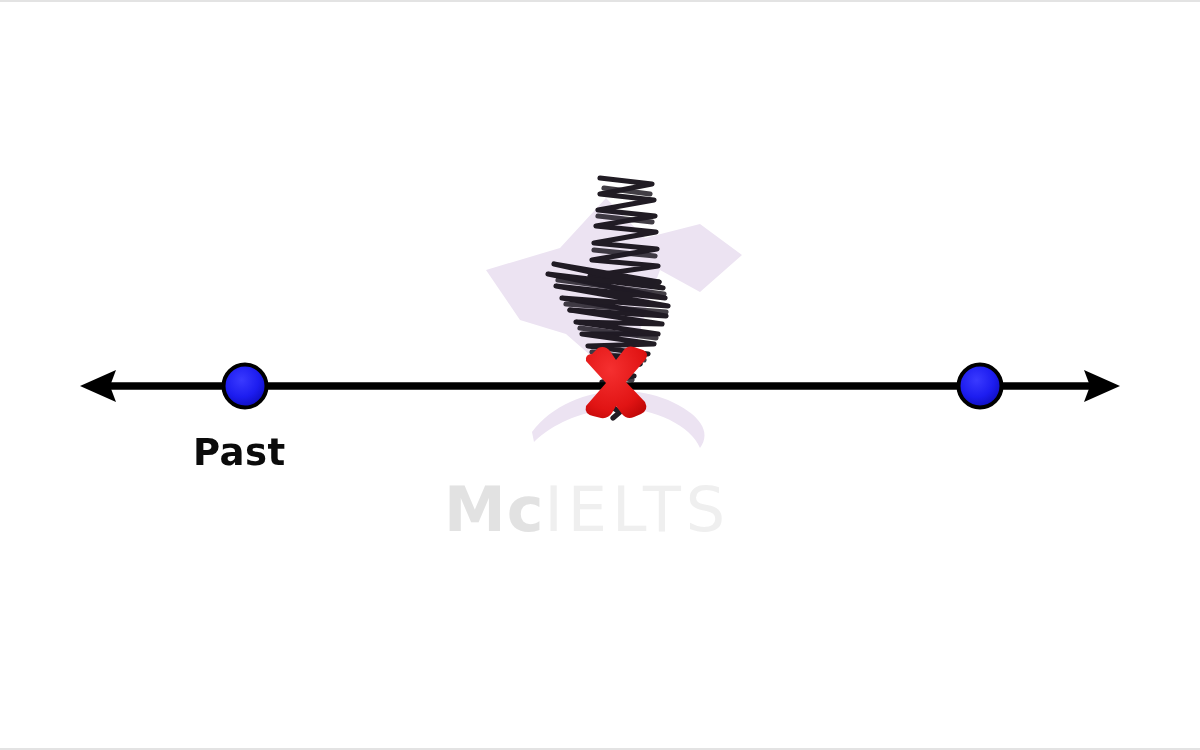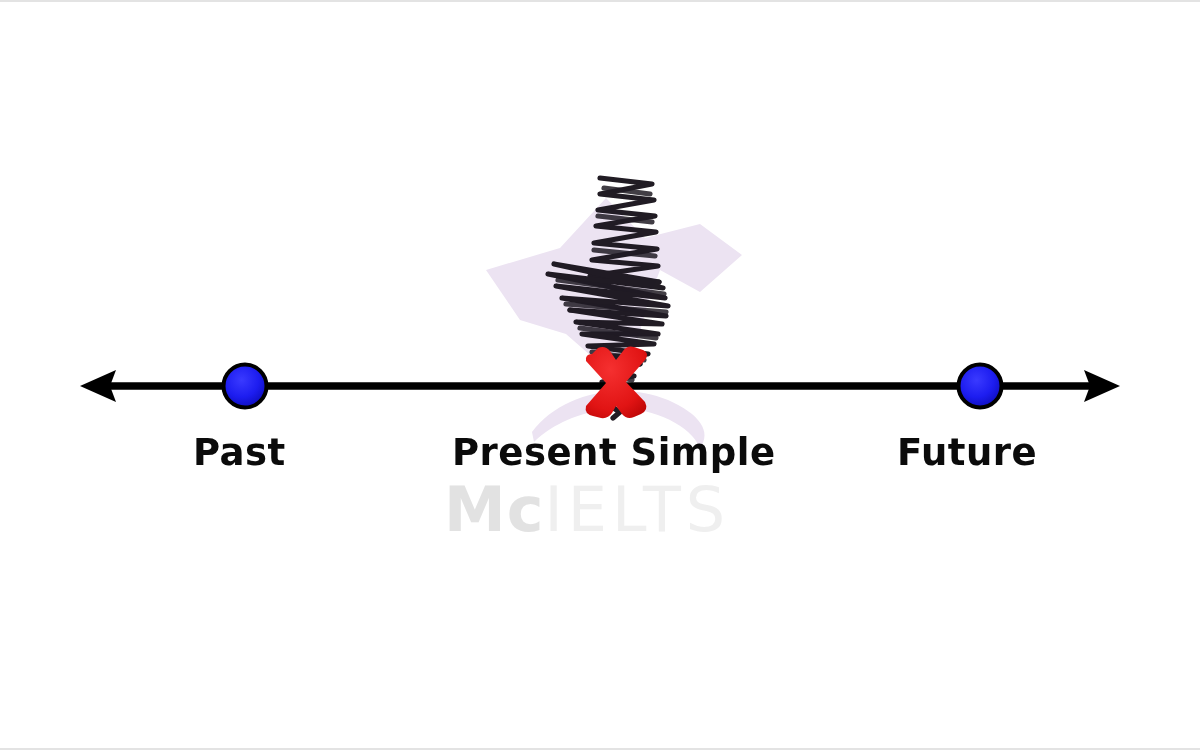--- a/index.html
+++ b/index.html
@@ -178,21 +178,19 @@
                L 616 358
                L 610 349
                Q 605 343 598 346
                Z" fill="url(#redX)"></path>
     </g>
 
   </svg>
 
   <div class="hud-text tl-label" id="label-past">Past</div>
 
-  <div class="hud-text tl-label" id="label-present">Present Simple</div>
 
-  <div class="hud-text tl-label" id="label-future">Future</div>
 
   <div class="hud-text" id="watermark">
     <span class="wm-mc">Mc</span><span class="wm-ielts">IELTS</span>
   </div>
 
 </div>
 
 </body></html>

